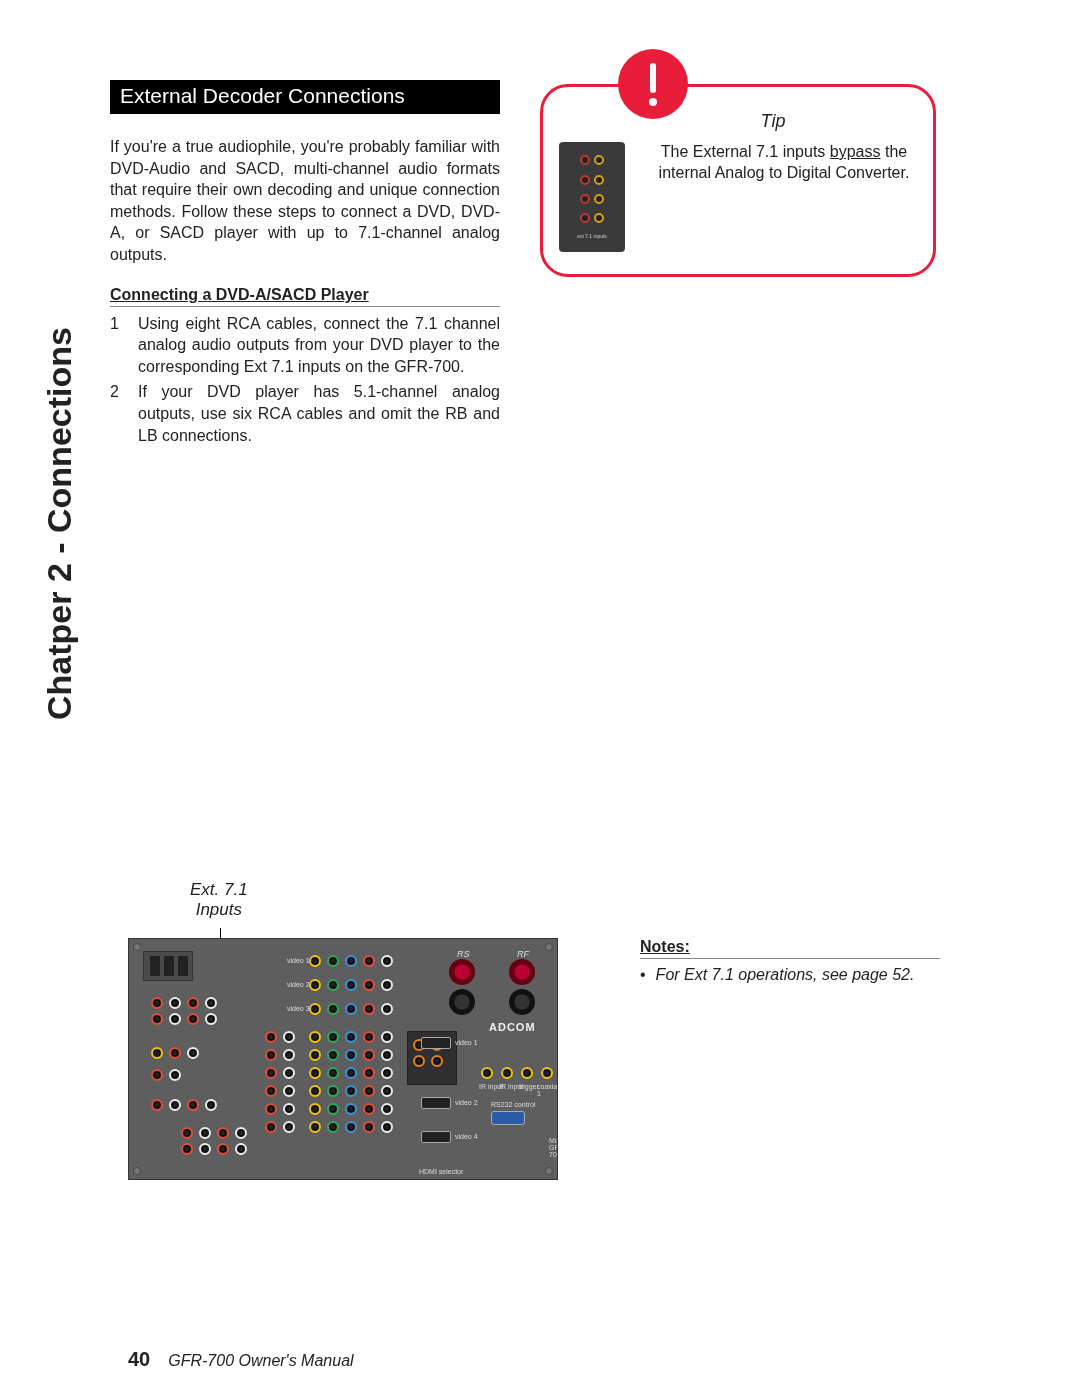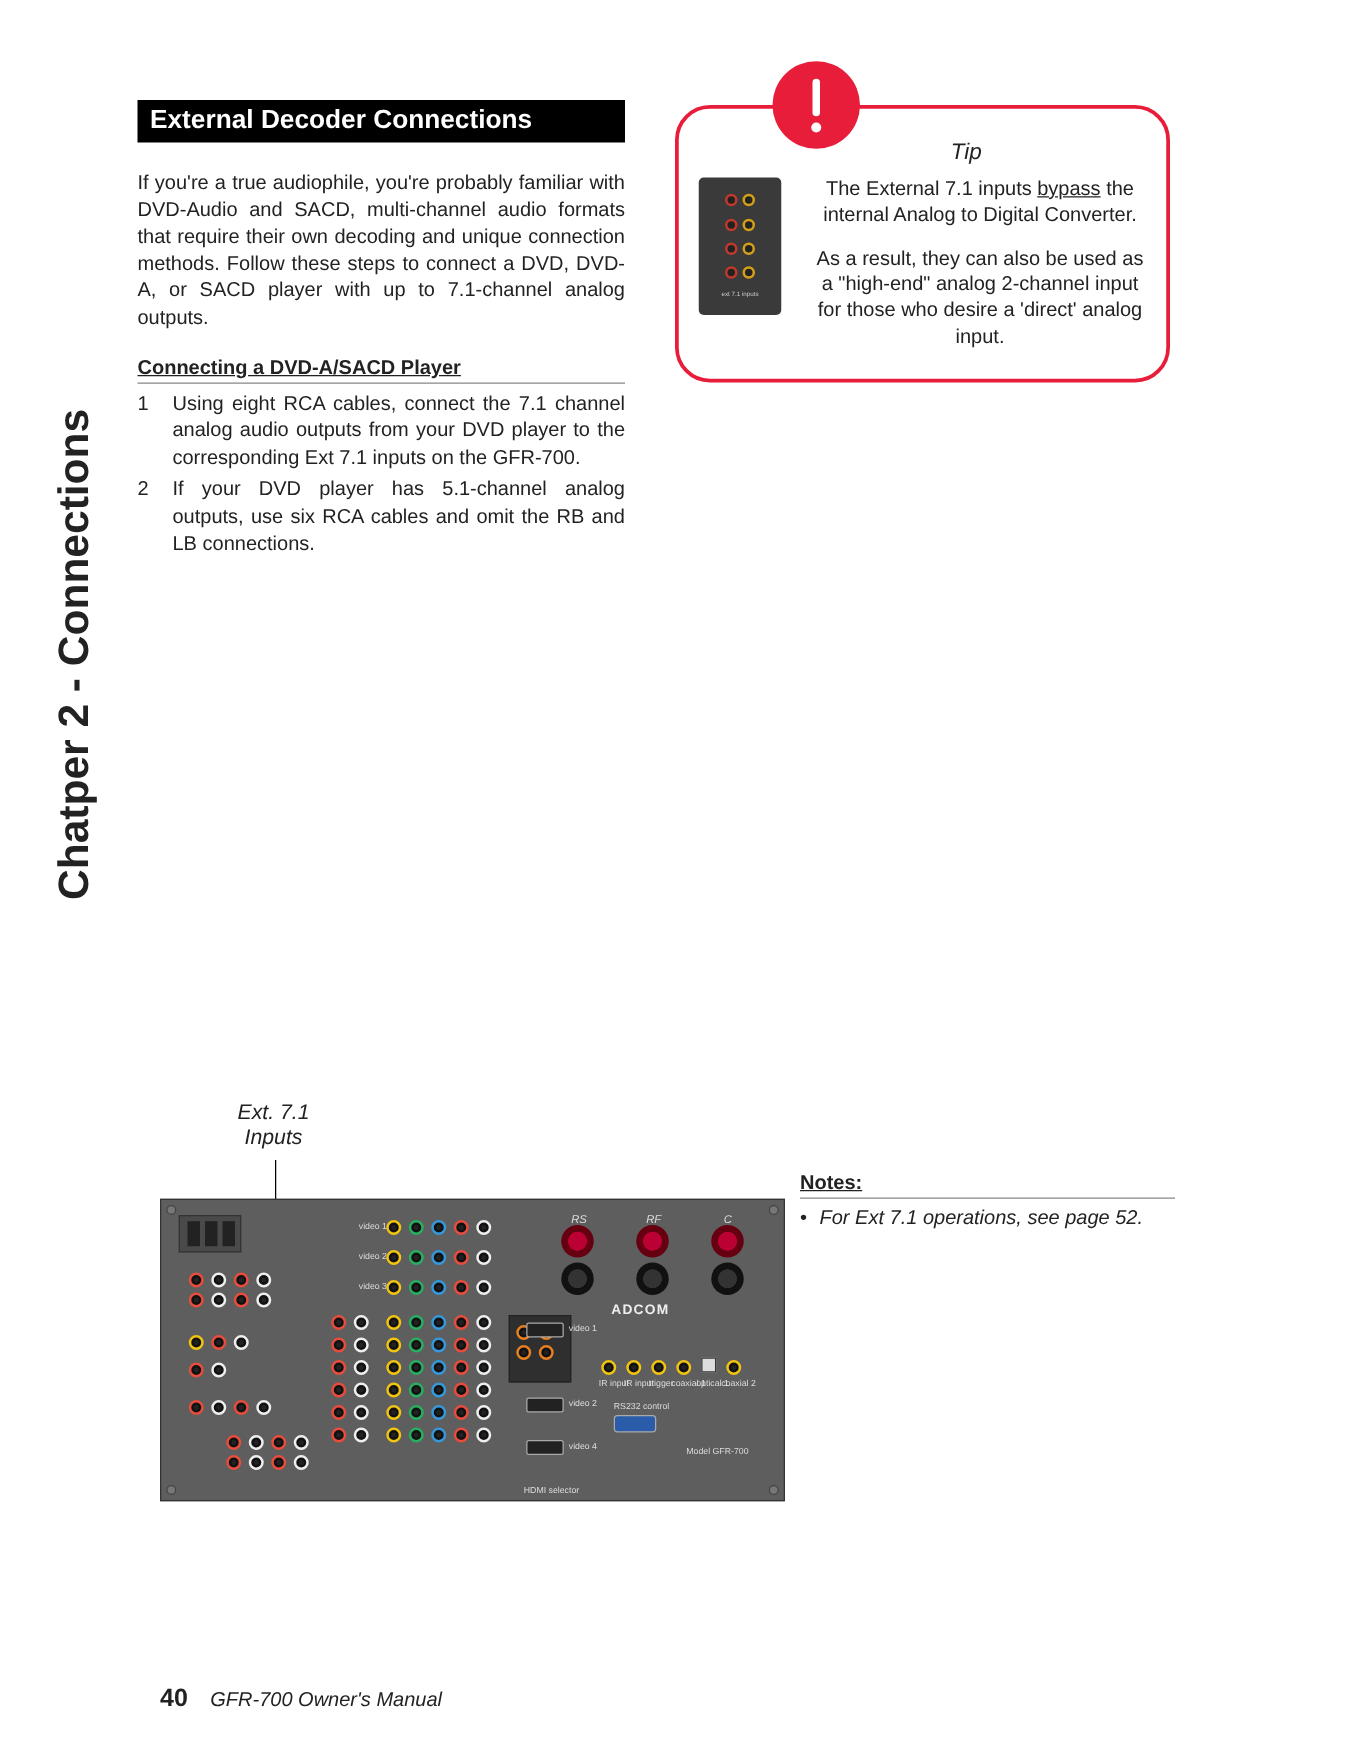--- a/index.html
+++ b/index.html
@@ -4,21 +4,21 @@
 <style>
   * { box-sizing: border-box; margin: 0; padding: 0; }
   html, body { width: 1080px; height: 1397px; background: #fff; font-family: "Gill Sans", "Gill Sans MT", "Lucida Sans", "Trebuchet MS", Arial, sans-serif; color: #222; }
   .page { position: relative; width: 1080px; height: 1397px; padding: 80px 60px 40px 110px; }
   
   .side-label { position: absolute; left: 40px; top: 720px; transform: rotate(-90deg); transform-origin: left top; font-size: 34px; font-weight: 600; white-space: nowrap; color: #222; }
   
   .cols { display: flex; gap: 40px; align-items: flex-start; }
   .col-left { width: 390px; }
   .col-right { width: 396px; }
-  .section-header { background: #000; color: #fff; padding: 4px 10px 6px 10px; font-size: 21px; font-weight: 700; margin-bottom: 22px; }
+  .section-header { background: #000; color: #fff; padding: 4px 10px 6px 10px; font-size: 21px; font-weight: 400; margin-bottom: 22px; }
   .intro { font-size: 16px; line-height: 1.35; text-align: justify; margin-bottom: 20px; }
   .sub-head { font-size: 16px; font-weight: 700; text-decoration: underline; border-bottom: 1px solid #888; padding-bottom: 2px; margin-bottom: 6px; }
   ol.steps { list-style: none; counter-reset: step; }
   ol.steps li { display: flex; gap: 14px; font-size: 16px; line-height: 1.35; margin-bottom: 4px; text-align: justify; }
   ol.steps li .num { font-weight: 400; min-width: 14px; }
   
   .tip-box { border: 3px solid #e81d3a; border-radius: 28px; padding: 24px 16px 22px 16px; position: relative; margin-top: 4px; }
   .tip-icon { position: absolute; top: -38px; left: 50%; transform: translateX(-120px); width: 70px; height: 70px; background: #e81d3a; border-radius: 50%; display:flex; align-items:center; justify-content:center; }
   .tip-icon svg { width: 14px; height: 50px; }
   .tip-title { text-align: center; font-style: italic; font-size: 18px; margin-bottom: 10px; padding-left: 70px; }
@@ -27,21 +27,21 @@
   .tip-thumb .rcarow { display:flex; gap:4px; }
   .tip-thumb .rca { width:10px; height:10px; border-radius:50%; border:2px solid #d4a017; background:#222; }
   .tip-thumb .rca.r { border-color:#c0392b; }
   .tip-thumb .label { font-size:5px; color:#ccc; }
   .tip-text { font-size: 16px; line-height: 1.3; text-align: center; }
   .tip-text .p2 { margin-top: 14px; }
   
   .ext-label { position: absolute; left: 190px; top: 880px; font-style: italic; font-size: 17px; text-align: center; line-height: 1.2; }
   .ext-line { position: absolute; left: 220px; top: 928px; width: 1px; height: 218px; background: #000; }
   
-  .panel-wrap { position: absolute; left: 128px; top: 959px; width: 500px; height: 242px; }
+  .panel-wrap { position: absolute; left: 128px; top: 938px; width: 430px; height: 242px; }
   .panel { width: 100%; height: 100%; background: #5e5e5e; border: 1px solid #333; position: relative; font-size: 6px; color: #ccc; overflow:hidden; }
   .scr { position:absolute; width:8px; height:8px; border-radius:50%; background:#777; border:1px solid #444; }
   .scr.tl{top:4px;left:4px;} .scr.tr{top:4px;right:4px;} .scr.bl{bottom:4px;left:4px;} .scr.br{bottom:4px;right:4px;}
   .rca-grid { position:absolute; display:grid; gap:4px 6px; }
   .jk { width:12px; height:12px; border-radius:50%; border:2px solid #888; background:#222; box-shadow: inset 0 0 0 2px #111; }
   .jk.y { border-color:#f1c40f; } .jk.r { border-color:#e74c3c; } .jk.w { border-color:#eee; } .jk.g { border-color:#27ae60; } .jk.b { border-color:#3498db; } .jk.o{border-color:#e67e22;}
   .bind-post { width:26px; height:26px; border-radius:50%; background: radial-gradient(circle,#b03 40%,#601 42%,#601 100%); position:absolute; }
   .bind-post.blk { background: radial-gradient(circle,#333 40%,#111 42%,#111 100%); }
   .hdmi { position:absolute; width:30px; height:12px; background:#222; border:1px solid #aaa; border-radius:2px; }
   .vga { position:absolute; width:34px; height:14px; background:#2a5caa; border:1px solid #aaa; border-radius:3px; }
@@ -110,21 +110,20 @@
                 <div class="rca"></div>
               </div>
             <div class="rcarow">
                 <div class="rca r"></div>
                 <div class="rca"></div>
               </div>
             <div class="label">ext 7.1 inputs</div>
           </div>
           <div class="tip-text">
             <div><span>The External 7.1 inputs </span><span style="text-decoration:underline">bypass</span><span> the internal Analog to Digital Converter.</span></div>
-            <div class="p2">As a result, they can also be used as a "high-end" analog 2-channel input for those who desire a 'direct' analog input.</div>
           </div>
         </div>
       </div>
     </div>
   </div>
 
   <div class="ext-label">
     <div>Ext. 7.1</div>
     <div>Inputs</div>
   </div>

